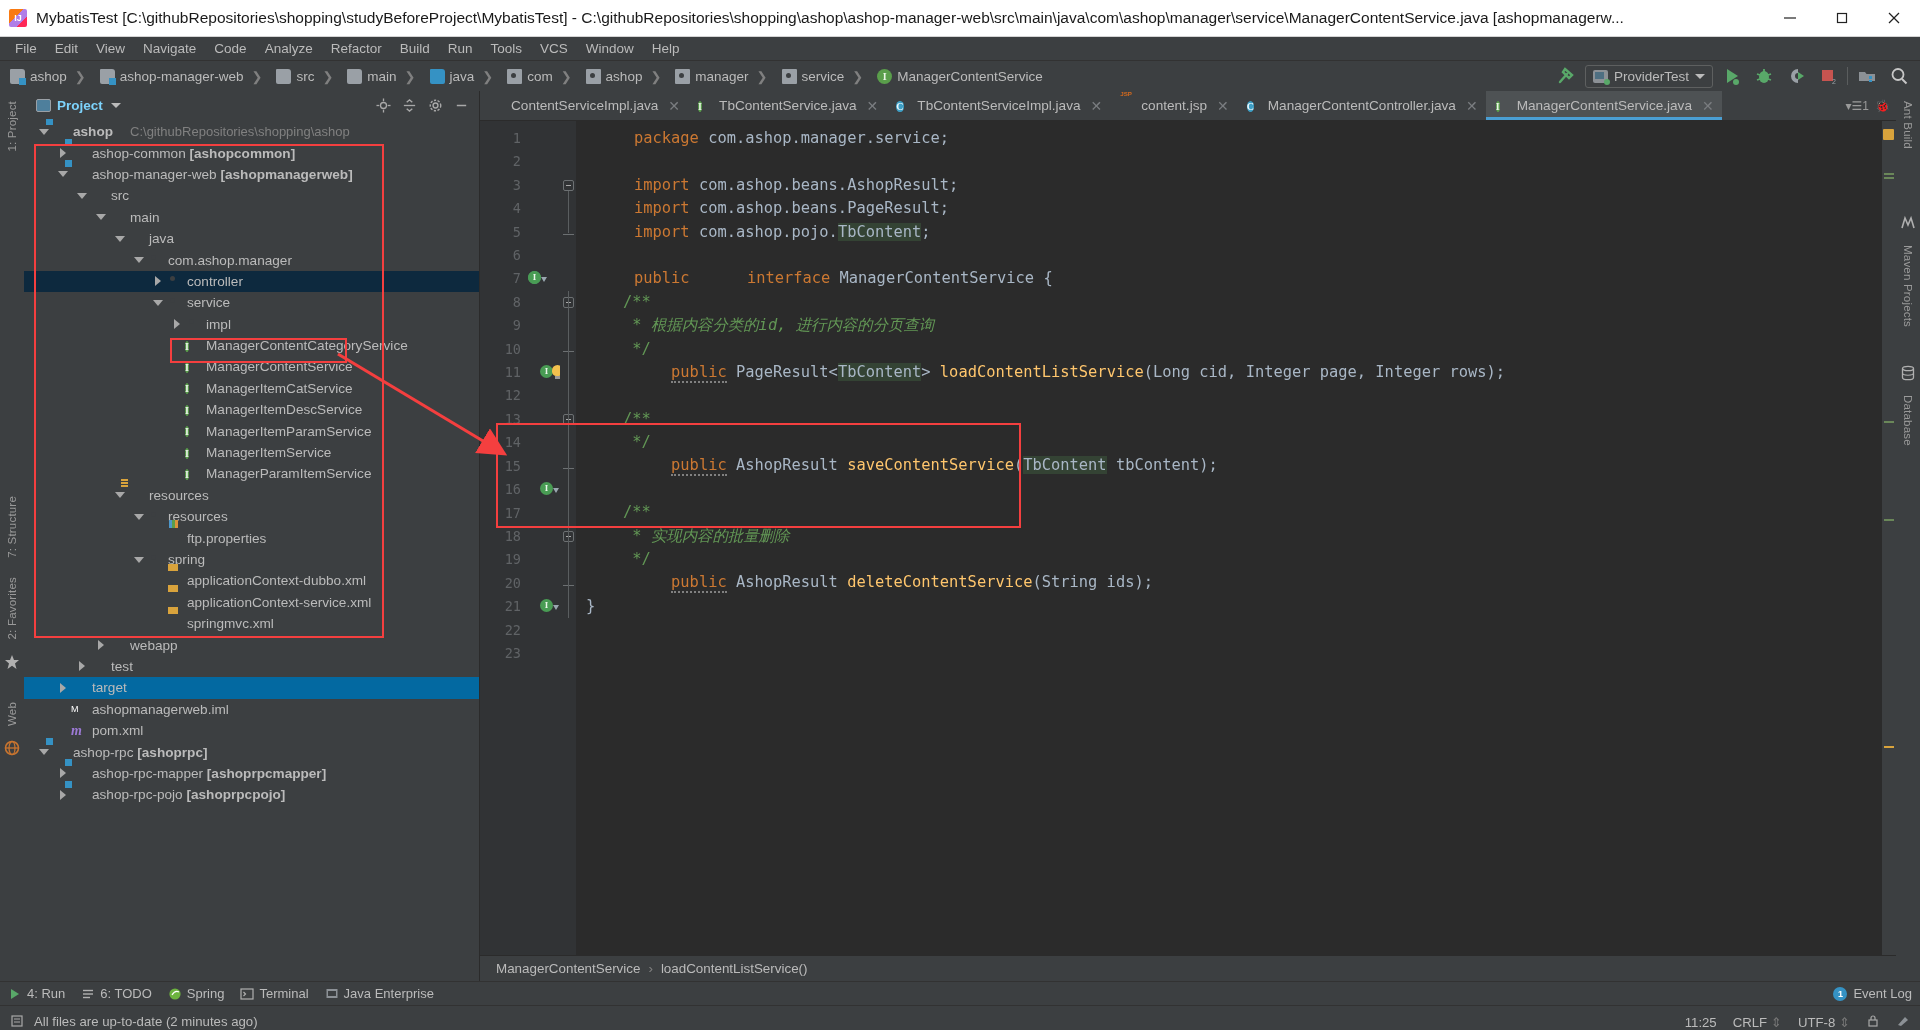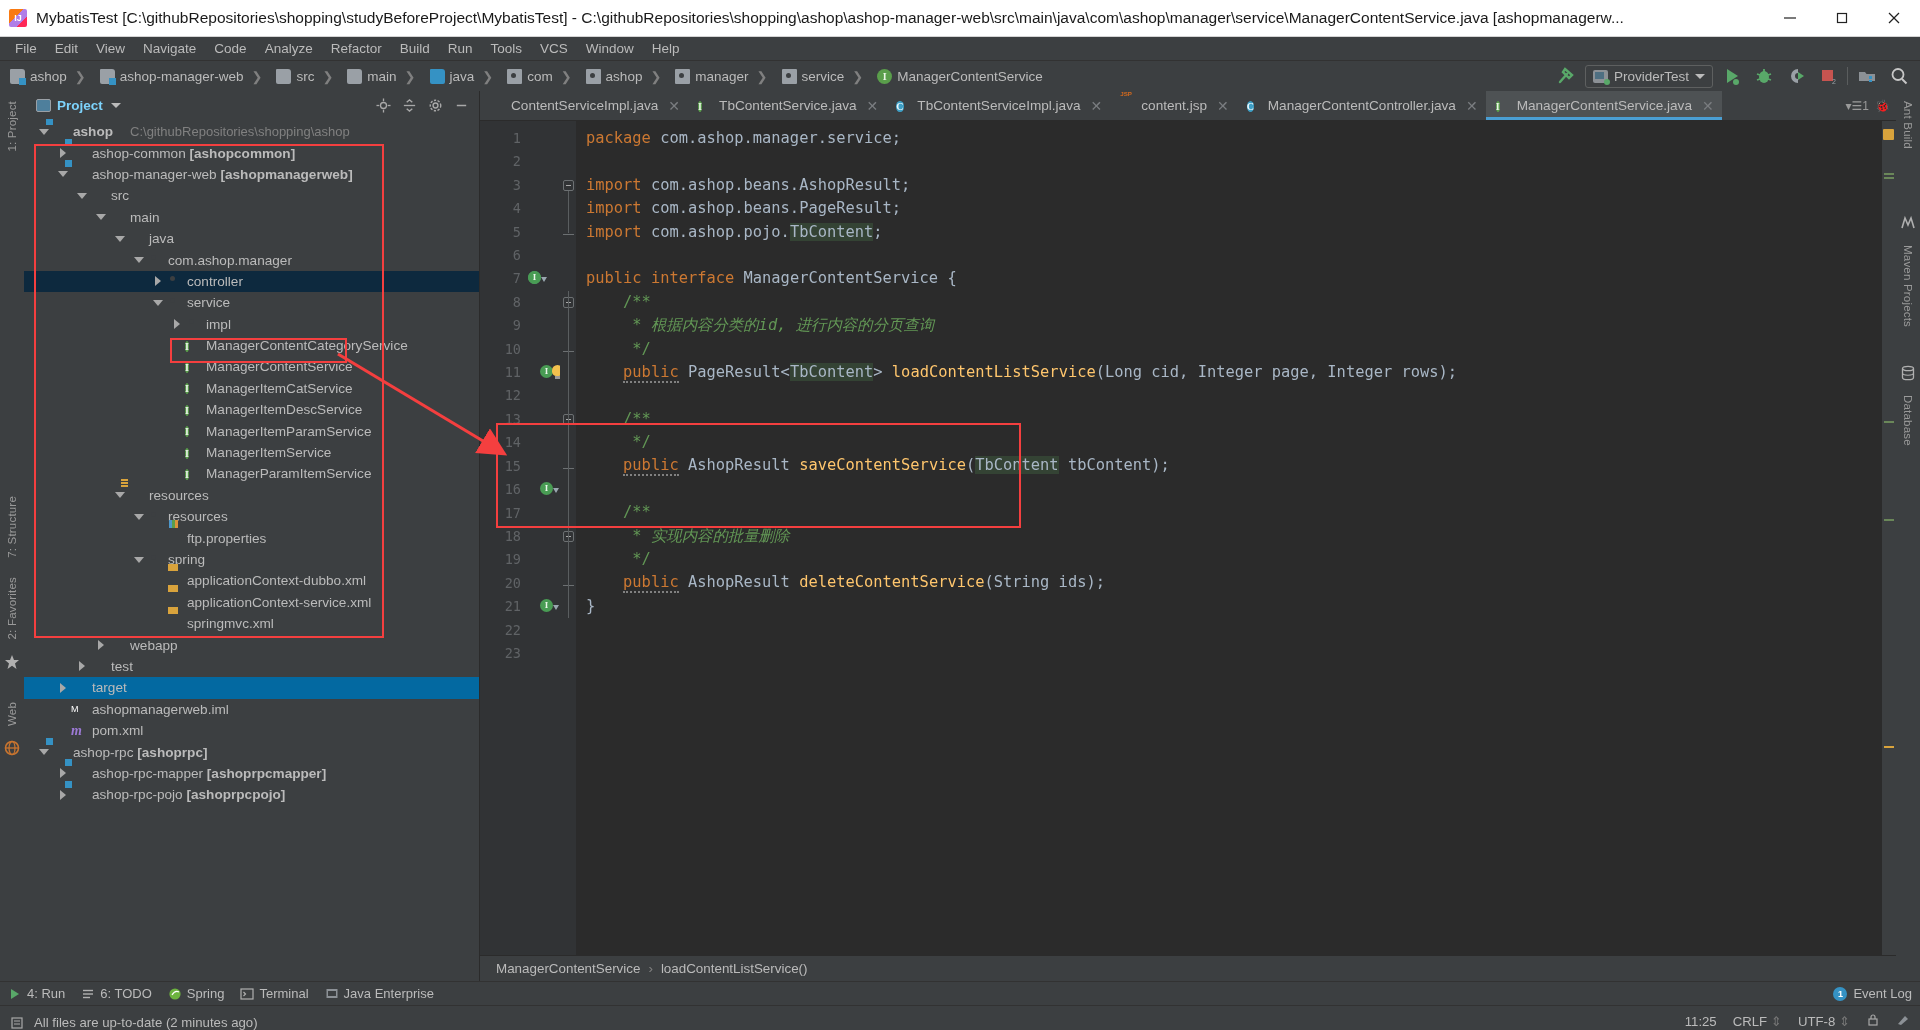--- a/index.html
+++ b/index.html
@@ -186,21 +186,21 @@
     font-family:"DejaVu Sans Mono", monospace; font-size:13.5px; text-align:right;
     padding-top:6px; padding-right:5px; line-height:23.4px; user-select:none;
   }
   .iconcol { width: 34px; flex:0 0 34px; background:#313335; padding-top:6px; position:relative; }
   .foldcol { width: 16px; flex:0 0 16px; background:#313335; padding-top:6px; position:relative; }
   .codewrap {
     flex:1 1 auto; background:#2b2b2b; padding-top:6px; position:relative; overflow:hidden;
     font-family:"DejaVu Sans Mono", monospace; font-size:15.4px; line-height:23.4px;
   }
   .cline { height:23.4px; white-space:pre; padding-left:10px; color:#a9b7c6; }
-  .kw { color:#cc7832; }
+  .kw { color:#cc7832;margin-left:48px; }
   .cm { color:#629755; font-style:italic; }
   .cm2 { color:#629755; }
   .mth { color:#ffc66d; }
   .hl { background:#344334; }
   .pn { color:#a9b7c6; }
   .squig { border-bottom: 2px dotted #808080; }
 
   .fold-ic { position:absolute; width:11px; height:11px; left:3px; }
   .fold-ic.minus { border:1px solid #6c7072; border-radius:2px; }
   .fold-ic.minus:after { content:""; position:absolute; left:2px; top:4px; width:5px;height:1px;background:#a8a8a8;}
@@ -237,22 +237,22 @@
   .bb-item { display:flex; align-items:center; gap:5px; color:#bbbbbb; font-size:13px; white-space:nowrap; }
   .bb-ico { width:14px;height:14px; }
   .bb-right { margin-left:auto; display:flex; align-items:center; gap:6px; }
   .evt-badge {
     width:14px;height:14px;border-radius:50%;background:#3592c4;color:#fff;font-size:9px;
     text-align:center;line-height:14px;font-weight:bold;
   }
 
   
   .statusbar {
-    height: 25px; background:#3c3f41; display:flex; align-items:flex-end; flex:0 0 25px;
-    padding: 0 10px; color:#bbbbbb; font-size:13.2px; gap:10px; border-top:1px solid #323232;
+    height: 25px; background:#3c3f41; display:flex; align-items:flex-start; flex:0 0 25px;
+    padding: 8px 10px; color:#bbbbbb; font-size:13.2px; gap:10px; border-top:1px solid #323232;
   }
   .sb-right { margin-left:auto; display:flex; align-items:center; gap:16px; }
   .sb-sep { color:#777; }
 
   
   .annot { position:absolute; pointer-events:none; z-index:50; }
   .box-tree { left:34px; top:144px; width:350px; height:494px; border:2.5px solid #f43f3f; }
   .box-item { left:170px; top:338px; width:177px; height:25px; border:2.5px solid #f43f3f; }
   .box-code { left:496px; top:423px; width:525px; height:105px; border:2.5px solid #f43f3f; }
   .arrow-svg { left:330px; top:340px; }

